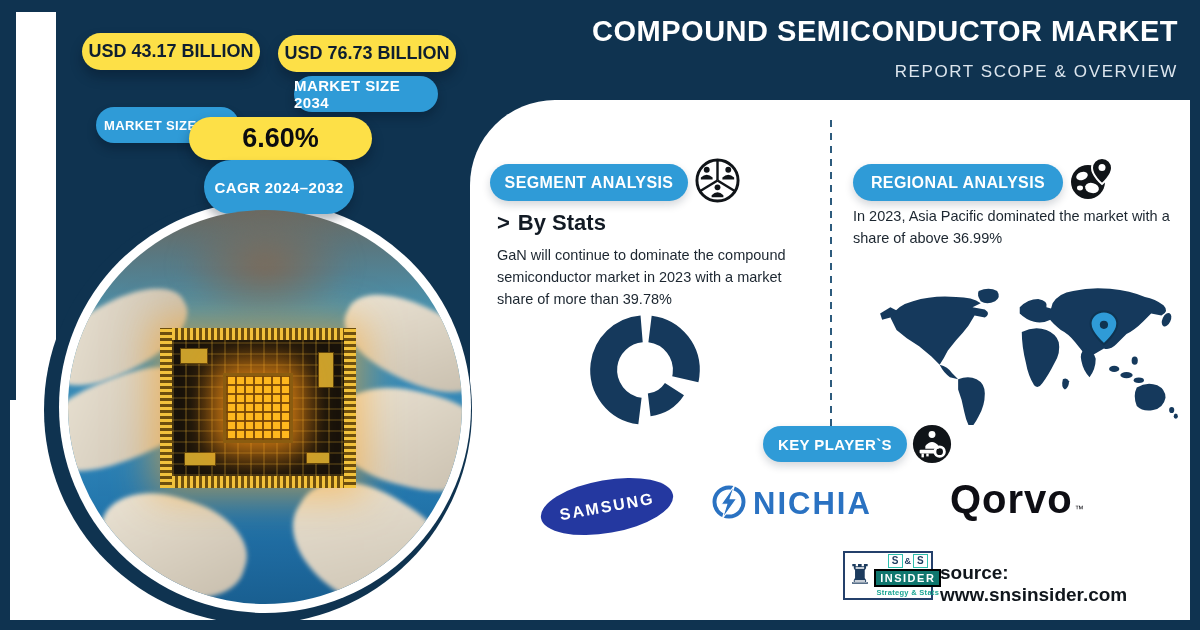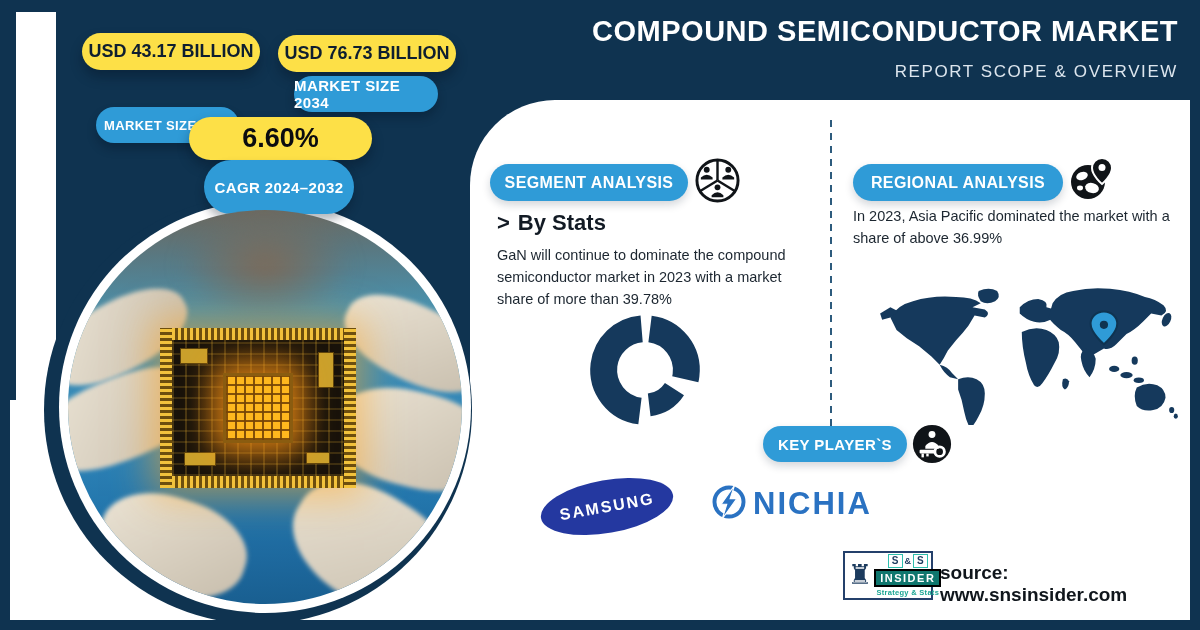--- a/index.html
+++ b/index.html
@@ -267,20 +267,24 @@
   </div>
   <div class="abs nichia">
     <span>
       <svg width="38" height="38" viewBox="0 0 34 34">
         <circle cx="17" cy="17" r="13" fill="none" stroke="#2a72c2" stroke-width="3.5"></circle>
         <polygon points="22,2 10,19 15,19 11,32 24,14 18,14" fill="#2a72c2" stroke="#ffffff" stroke-width="1"></polygon>
       </svg>
     </span>
     <span class="word">NICHIA</span>
   </div>
+  <div class="abs qorvo">
+    <span class="word">Qorvo</span>
+    <span class="tm">™</span>
+  </div>
 
   <div class="abs sns-logo">
     <span class="rook">♜</span>
     <span class="sns-col">
       <span class="sns-row1">
         <span class="sbox">S</span>
         <span class="amp">&amp;</span>
         <span class="sbox">S</span>
       </span>
       <span class="sns-name">INSIDER</span>

